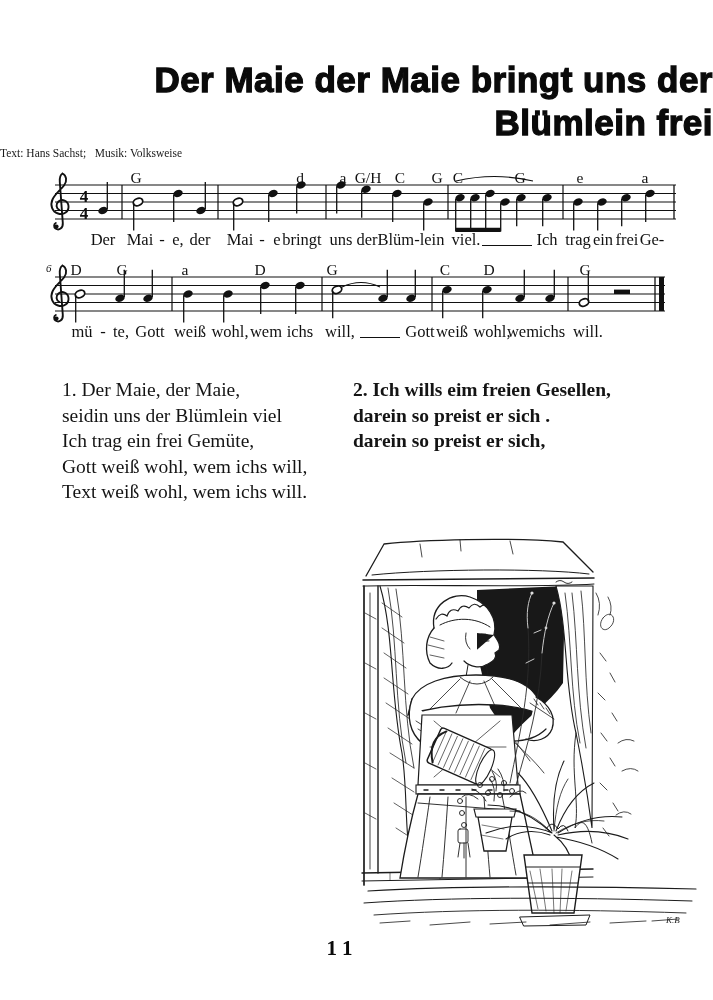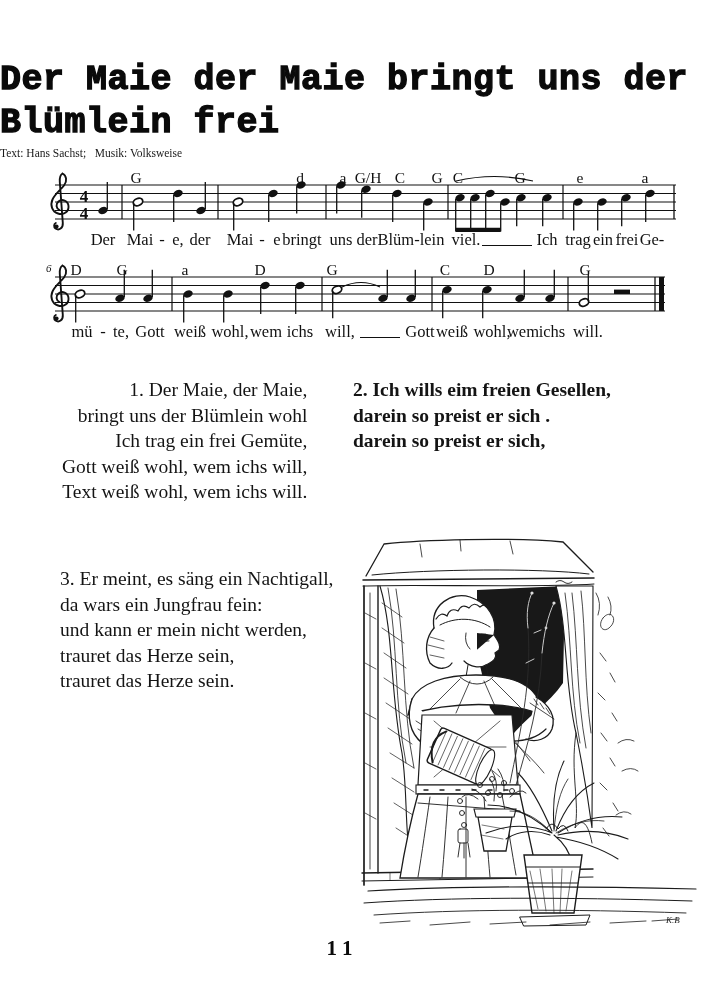--- a/index.html
+++ b/index.html
@@ -1,29 +1,29 @@
 <!DOCTYPE html>
 <html><head>
 <meta charset="utf-8">
 <style>
   html,body{margin:0;padding:0;background:#ffffff;}
   .page{position:relative;width:713px;height:1000px;background:#ffffff;overflow:hidden;
         font-family:"Liberation Serif", serif;color:#111;}
-  .title{position:absolute;left:0;width:713px;text-align:left;
-         font-family:Liberation Mono, monospace;font-weight:700;font-size:35px;
+  .title{position:absolute;left:0;width:713px;text-align:right;
+         font-family:Liberation Sans, sans-serif;font-weight:700;font-size:35px;
          letter-spacing:.5px;-webkit-text-stroke:1.3px #0a0a0a;color:#0a0a0a;white-space:nowrap;}
   .title.l1{top:60px;}
   .title.l2{top:103px;}
   .credits{position:absolute;top:147px;left:0;width:713px;text-align:left;
            font-size:11.5px;color:#1a1a1a;white-space:pre;}
   .staffsvg{position:absolute;left:0;width:713px;height:92px;}
   #staff0{top:168px;}
   #staff1{top:260px;}
   .verse{position:absolute;font-size:19.5px;line-height:25.6px;color:#141414;white-space:nowrap;}
-  #verse0{left:62px;top:377px;text-align:right;}
+  #verse0{left:62px;top:377px;}
   #verse1{left:353px;top:377px;font-weight:bold;}
   #verse2{left:60px;top:566px;}
   .ill{position:absolute;left:360px;top:533px;width:340px;height:395px;}
   .pagenum{position:absolute;top:936px;left:0;width:713px;text-align:center;
            font-weight:700;font-size:21px;letter-spacing:6px;color:#0a0a0a;
            transform:translateX(-14px);}
 </style>
 </head>
 <body>
 
@@ -263,36 +263,29 @@
       <text x="452" y="77" text-anchor="middle" font-size="16.5" font-family="Liberation Serif, serif" fill="#111111">weiß</text>
       <text x="492" y="77" text-anchor="middle" font-size="16.5" font-family="Liberation Serif, serif" fill="#111111">wohl,</text>
       <text x="523" y="77" text-anchor="middle" font-size="16.5" font-family="Liberation Serif, serif" fill="#111111">wem</text>
       <text x="552" y="77" text-anchor="middle" font-size="16.5" font-family="Liberation Serif, serif" fill="#111111">ichs</text>
       <text x="588" y="77" text-anchor="middle" font-size="16.5" font-family="Liberation Serif, serif" fill="#111111">will.</text>
       <line x1="360" y1="77.5" x2="400" y2="77.5" stroke="#111111" stroke-width="1"></line>
     </svg>
 
   <div id="verse0" class="verse">
       <div>1. Der Maie, der Maie,</div>
-      <div>bringt uns der Blümlein wohl</div>
+      <div>seidin uns der Blümlein viel</div>
       <div>Ich trag ein frei Gemüte,</div>
       <div>Gott weiß wohl, wem ichs will,</div>
       <div>Text weiß wohl, wem ichs will.</div>
     </div>
   <div id="verse1" class="verse">
       <div>2. Ich wills eim freien Gesellen,</div>
       <div>darein so preist er sich .</div>
       <div>darein so preist er sich,</div>
-    </div>
-  <div id="verse2" class="verse">
-      <div>3. Er meint, es säng ein Nachtigall,</div>
-      <div>da wars ein Jungfrau fein:</div>
-      <div>und kann er mein nicht werden,</div>
-      <div>trauret das Herze sein,</div>
-      <div>trauret das Herze sein.</div>
     </div>
 
   <svg class="ill" viewBox="0 0 340 395">
     <g stroke="#1c1c1c" fill="none" stroke-linecap="round" stroke-width="1.3">
 
       <g>
         <path d="M6,43 L24,11 C60,7 150,4 203,9 L233,39"></path>
         <path d="M12,42 C70,36 180,35 229,41" stroke-width="1"></path>
         <path d="M100,7 L101,18 M150,8 L153,21 M60,11 L62,24" stroke-width="0.8"></path>
       </g>

